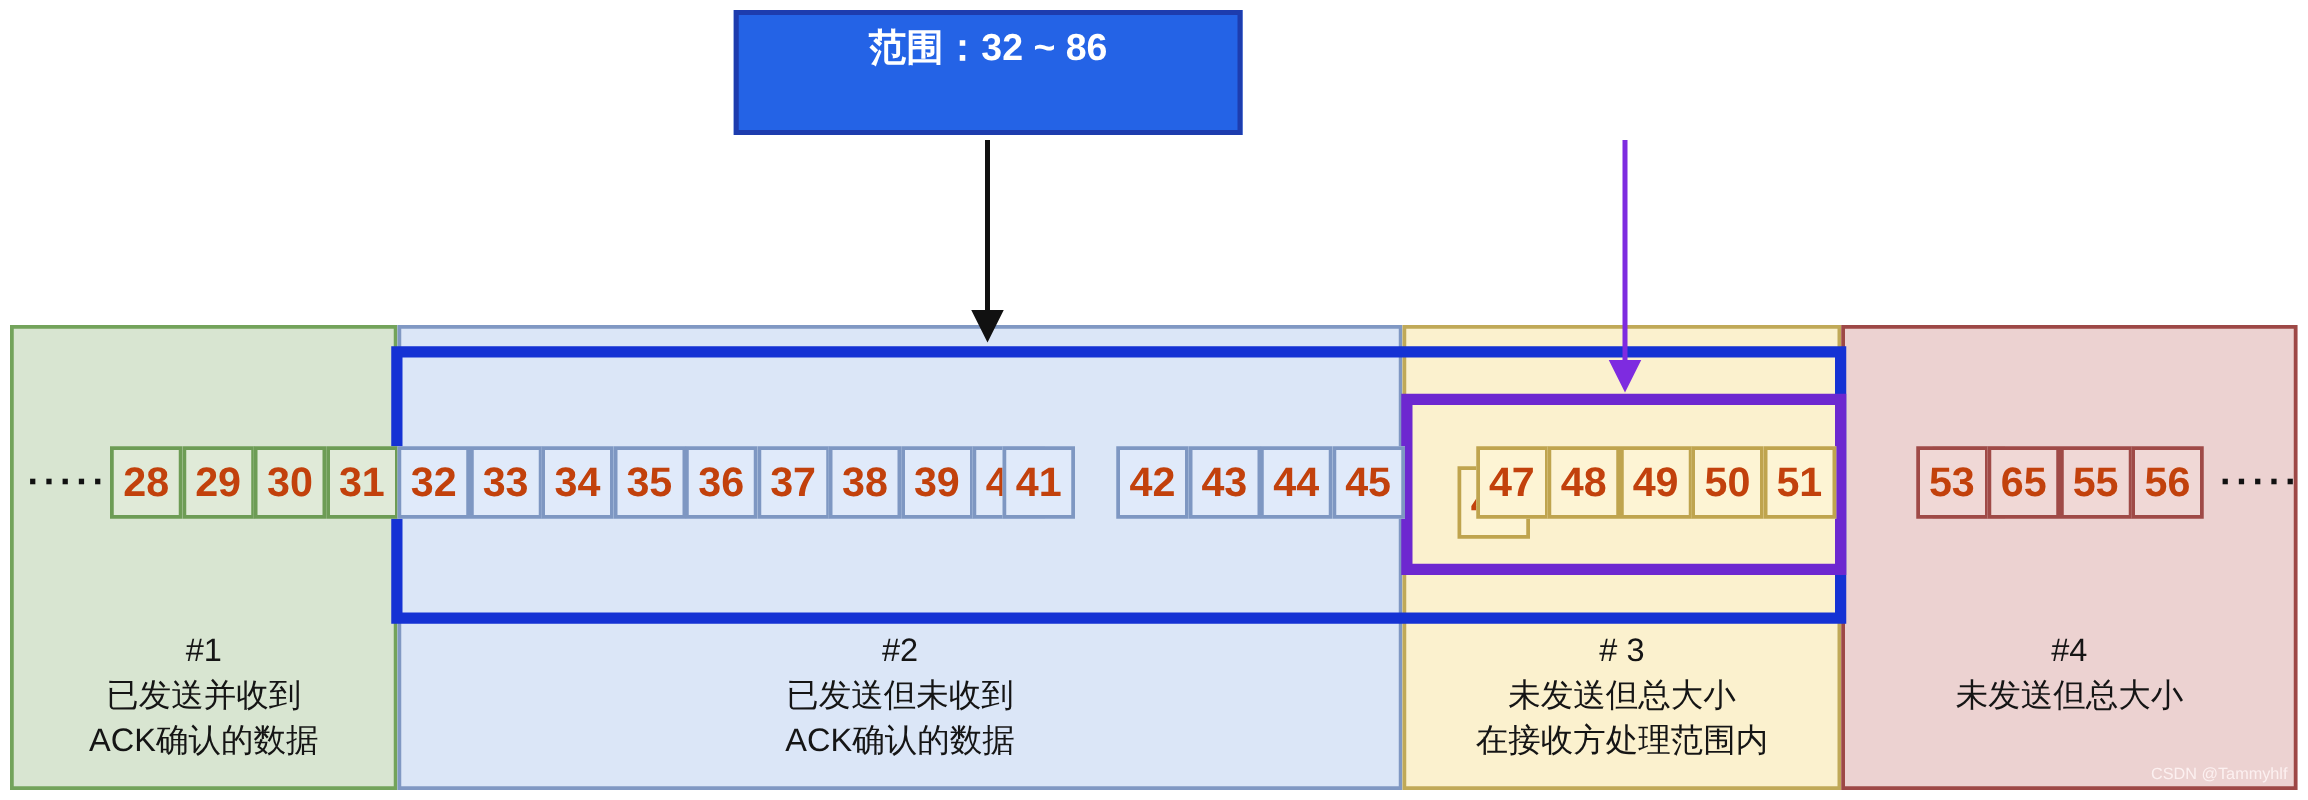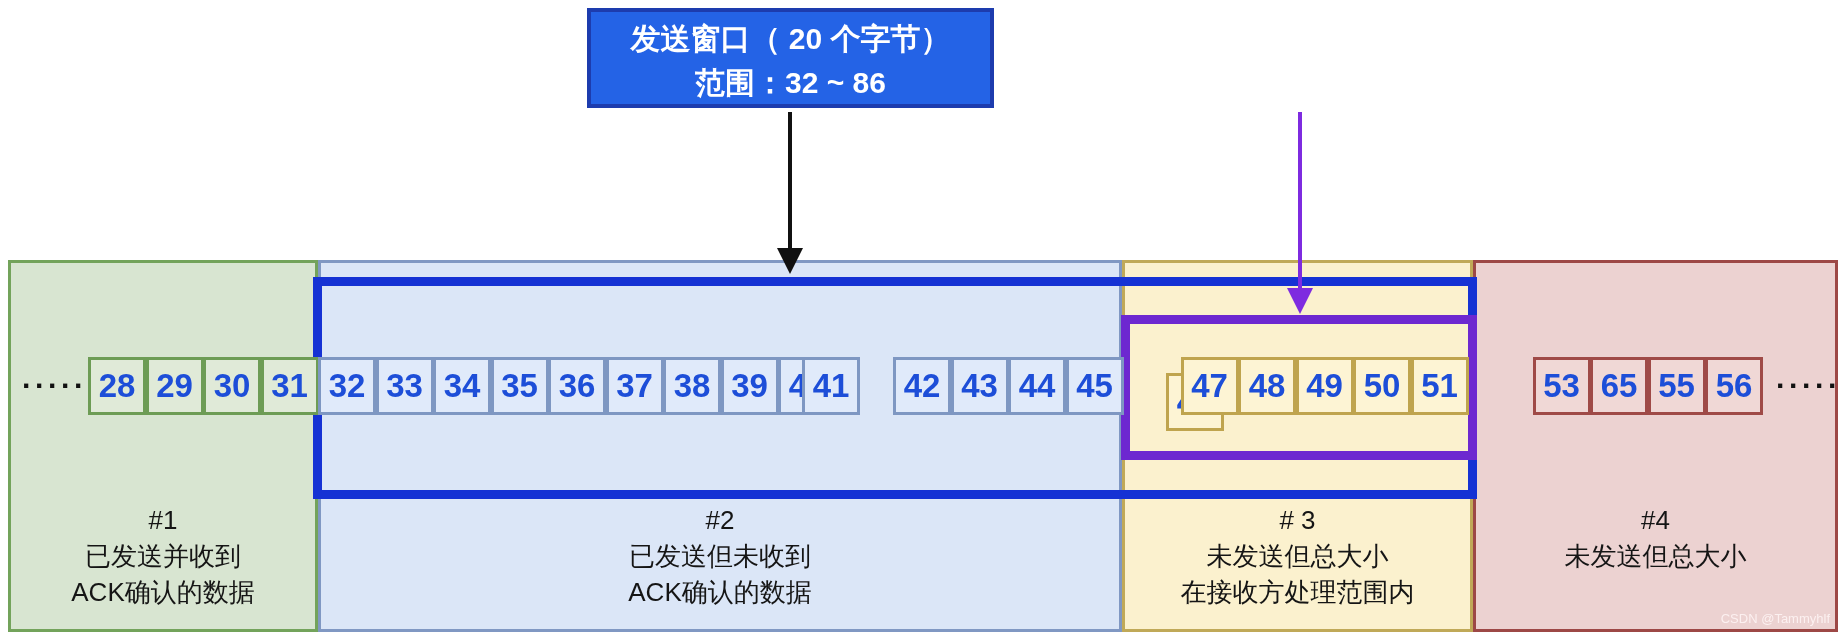--- a/index.html
+++ b/index.html
@@ -19,21 +19,21 @@
   .seg-label{ position:absolute; z-index:15; top:502px; text-align:center;
               font-size:26px; line-height:36px; color:#151515; }
 
   .window-outline { position:absolute; box-sizing:border-box; background:transparent; }
   #send-outline   { left:313px;  top:277px; width:1164px; height:222px; z-index:20; }
   #usable-outline { left:1121px; top:315px; width:356px;  height:145px; z-index:21; }
 
   .cell {
     position:absolute; box-sizing:border-box; top:357px; width:58px; height:58px; z-index:30;
     display:flex; align-items:center; justify-content:center;
-    font-weight:bold; font-size:33px; color:#1d4ed8;
+    font-weight:bold; font-size:33px; color:#c2410c;
   }
 
   .arrow-shaft { position:absolute; width:4px; z-index:40; }
   .arrow-head  { position:absolute; width:0; height:0; z-index:40;
                  border-left:13px solid transparent; border-right:13px solid transparent; }
   #black-arrow-shaft  { left:788px;  top:112px; height:138px; }
   #black-arrow-head   { left:777px;  top:248px; }
   #purple-arrow-shaft { left:1298px; top:112px; height:176px; }
   #purple-arrow-head  { left:1287px; top:288px; }
 
@@ -44,21 +44,20 @@
 
   .watermark { position:absolute; left:1690px; top:611px; width:140px; z-index:35;
                text-align:right; font-size:13px; color:rgba(255,246,246,0.85); }
 </style>
 </head>
 <body>
 
 <div class="canvas">
 
   <div class="label-box" id="send-box" style="background: rgb(36, 99, 230); border: 4px solid rgb(29, 60, 174);">
-    <div>发送窗口（ 20 个字节）</div>
     <div>范围：32 ~ 86</div>
   </div>
 
 
   <div class="arrow-shaft" id="black-arrow-shaft" style="background: rgb(17, 17, 17);"></div>
   <div class="arrow-head" id="black-arrow-head" style="border-top: 26px solid rgb(17, 17, 17);"></div>
   <div class="arrow-shaft" id="purple-arrow-shaft" style="background: rgb(126, 43, 224);"></div>
   <div class="arrow-head" id="purple-arrow-head" style="border-top: 26px solid rgb(126, 43, 224);"></div>
 
   <div id="regions">

